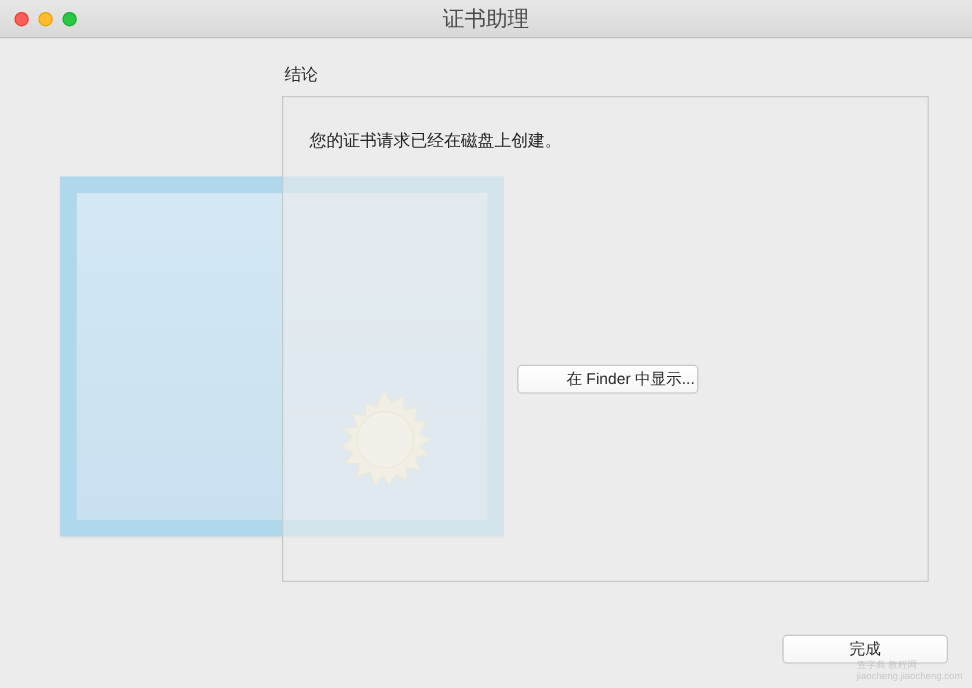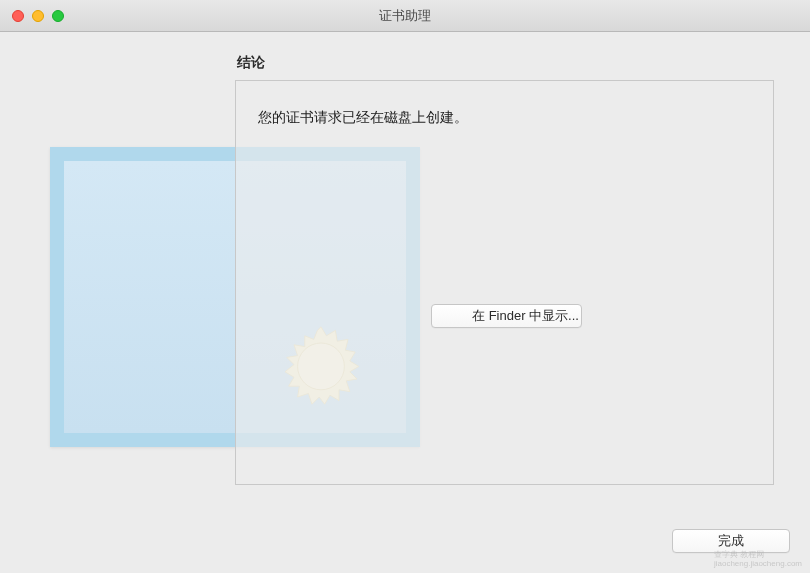--- a/index.html
+++ b/index.html
@@ -34,21 +34,21 @@
       width: 12px;
       height: 12px;
       border-radius: 50%;
     }
     .tl-close { background: #ff5f57; border: 0.5px solid #e33e32; }
     .tl-min { background: #ffbd2e; border: 0.5px solid #e2a100; }
     .tl-max { background: #28c940; border: 0.5px solid #17ac2c; }
     .window-title {
       flex: 1;
       text-align: center;
-      font-size: 13px;
+      font-size: 18px;
       color: #4a4a4a;
     }
     .content {
       position: relative;
       height: calc(100% - 32px);
       background: #ececec;
     }
     .certificate-bg {
       position: absolute;
       left: 50px;
@@ -79,21 +79,21 @@
     }
     .panel {
       position: absolute;
       left: 235px;
       top: 22px;
       width: 539px;
       height: 435px;
     }
     .panel-heading {
       font-size: 14px;
-      font-weight: bold;
+      font-weight: normal;
       color: #2a2a2a;
       padding-left: 2px;
       padding-bottom: 8px;
     }
     .panel-box {
       position: relative;
       width: 100%;
       height: 405px;
       background: rgba(236,236,236,0.6);
       border: 1px solid #c8c8c8;
@@ -119,21 +119,21 @@
       color: #2a2a2a;
       font-family: inherit;
       cursor: default;
       box-shadow: 0 0.5px 0 rgba(0,0,0,0.05);
       padding-left: 38px;
     }
     .done-button {
       position: absolute;
       right: 20px;
       bottom: 20px;
-      width: 118px;
+      width: 138px;
       height: 24px;
       background: linear-gradient(to bottom, #ffffff, #f6f6f6);
       border: 1px solid #c6c6c6;
       border-radius: 4px;
       font-size: 13px;
       color: #2a2a2a;
       font-family: Liberation Sans, sans-serif;
       cursor: default;
       box-shadow: 0 0.5px 0 rgba(0,0,0,0.05);
     }

